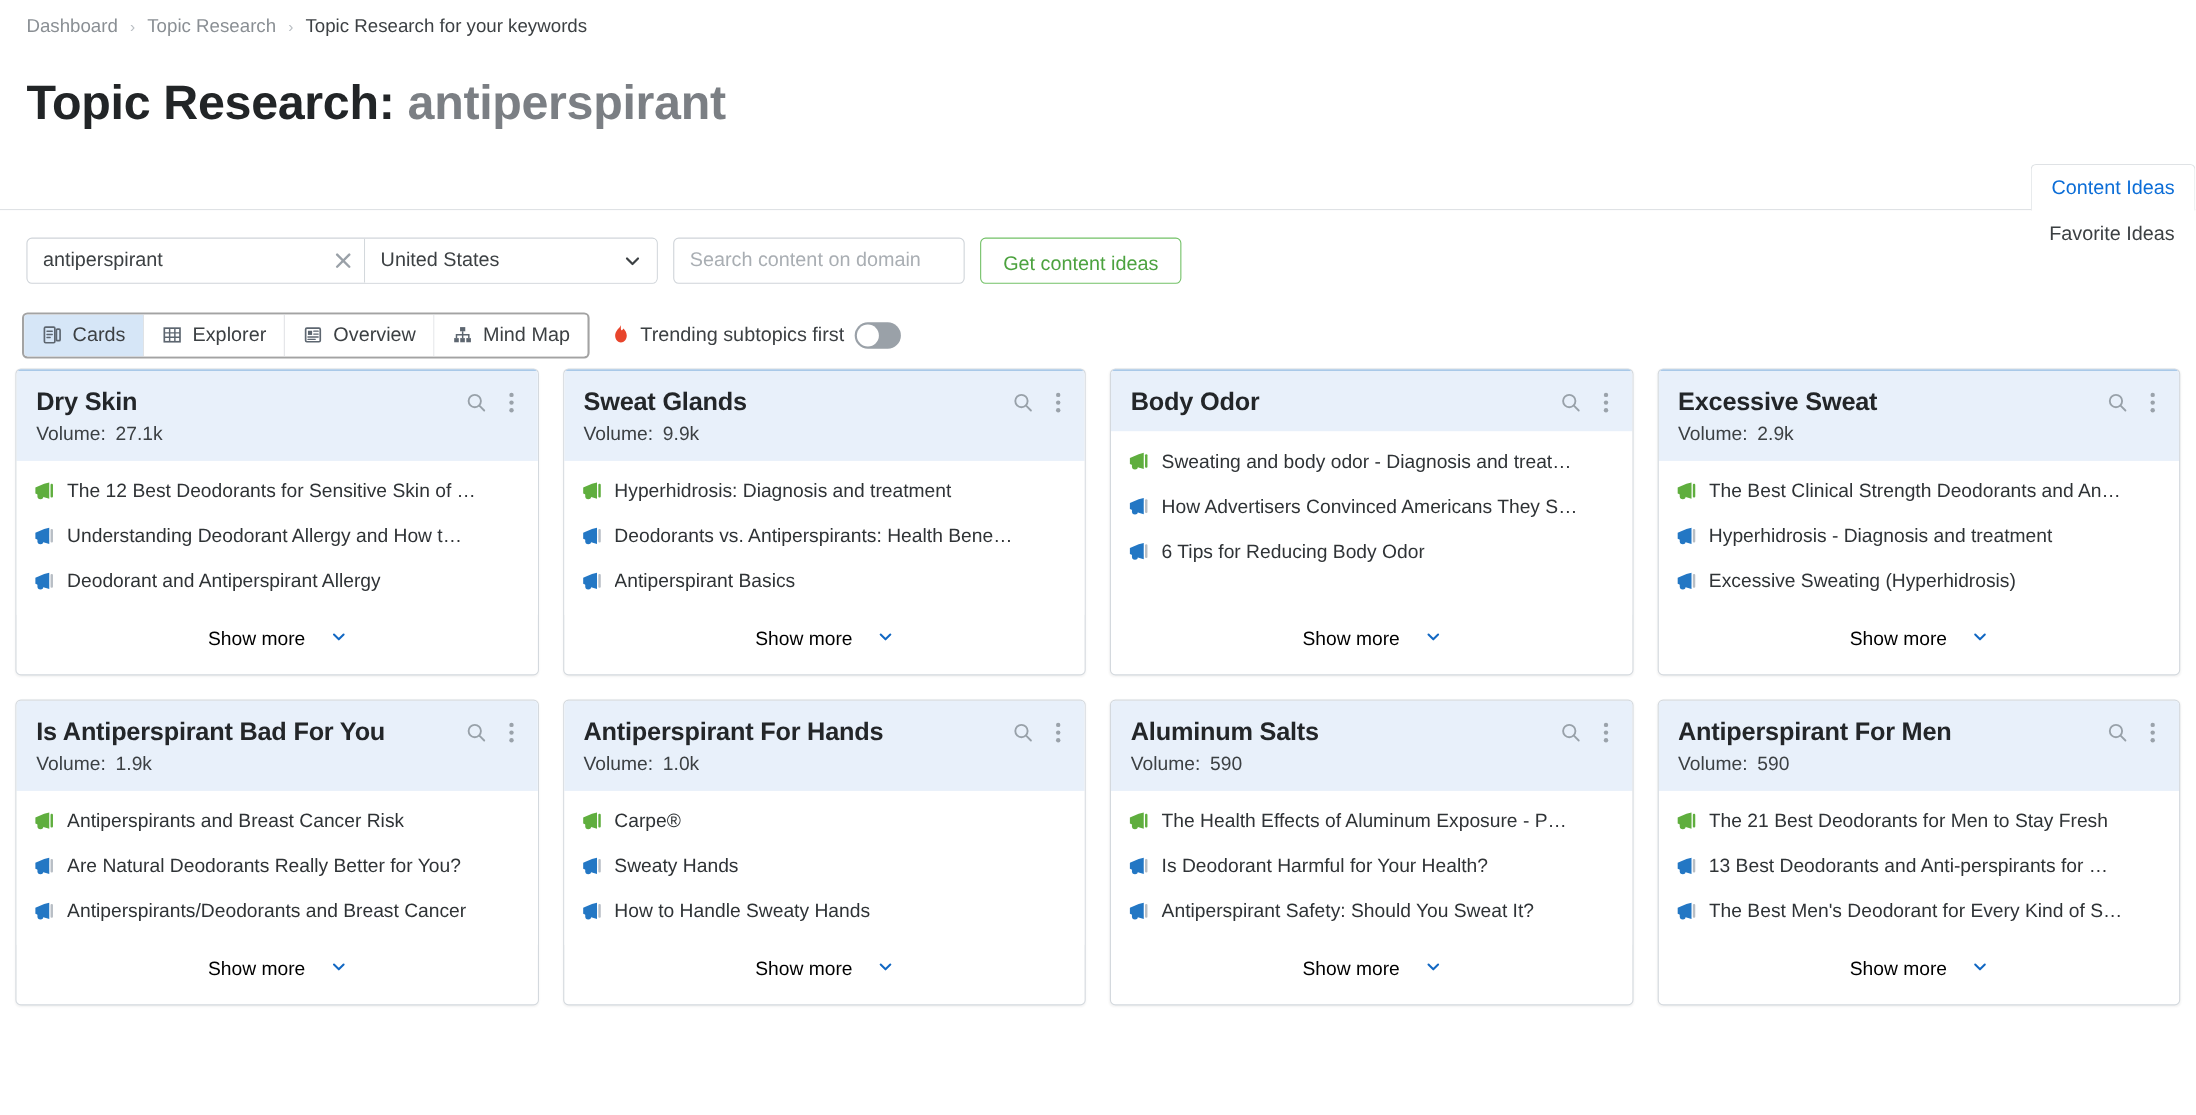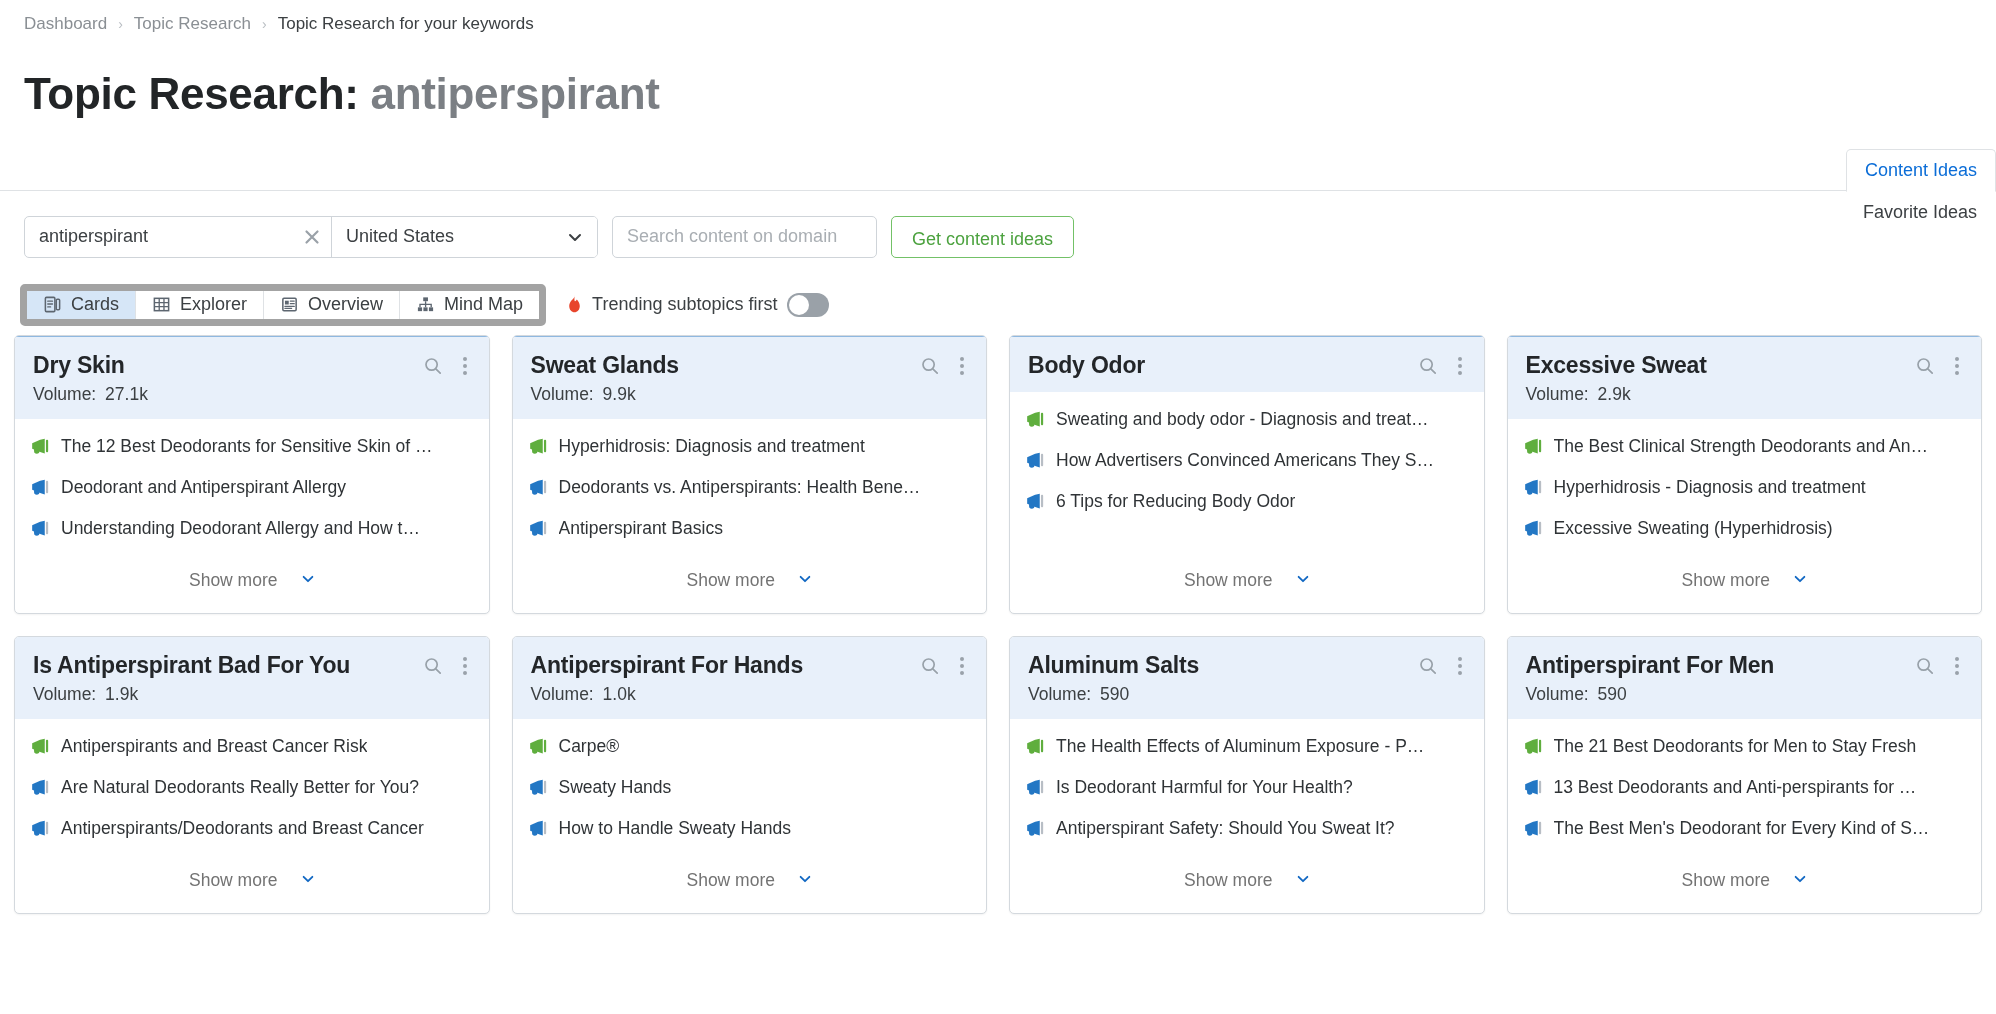--- a/index.html
+++ b/index.html
@@ -115,21 +115,21 @@
 
   
   .viewrow {
     display: flex; align-items: center;
     padding: 26px 0 0 20px;
     gap: 20px;
   }
   .viewgroup {
     display: flex; align-items: stretch;
     height: 42px;
-    border: 7px solid #a3a3a3; border-radius: 5px;
+    border: 2px solid #a3a3a3; border-radius: 5px;
     overflow: hidden; background: #fff;
   }
   .vbtn {
     display: flex; align-items: center; gap: 9px;
     padding: 0 16px;
     font-size: 18px; color: #3c4043;
     cursor: pointer;
     border-right: 1px solid #dfe2e5;
     background: #fff;
     white-space: nowrap;
@@ -211,21 +211,21 @@
     font-size: 17.5px; color: #2f3336;
     white-space: nowrap; overflow: hidden; text-overflow: ellipsis;
     min-width: 0;
   }
   .mega { flex: 0 0 auto; width: 19px; height: 17px; }
   .card-foot {
     text-align: center;
     padding: 11px 0 22px 0;
   }
   .show-more {
-    font-size: 17.5px; color: #737373; cursor: pointer;
+    font-size: 17.5px; color: #000000; cursor: pointer;
     display: inline-flex; align-items: center; gap: 23px;
   }
   .chev { display: inline-block; }
 </style>
 </head>
 <body>
 
 <div class="page">
 
   <nav class="breadcrumb">
@@ -345,29 +345,29 @@
                 <rect x="17.4" y="2.2" width="2.6" height="14.6" rx="1.1" fill="#5fae3e"></rect>
               </svg>
               <span class="idea-text">The 12 Best Deodorants for Sensitive Skin of …</span>
             </div>
             <div class="idea">
               <svg viewBox="0 0 22 20" class="mega">
                 <path d="M1.2 6.2 L10.6 2.2 L16 0.8 L16 18.2 L10.6 16.6 L1.2 12.6 Z" fill="#2377c4"></path>
                 <path d="M3.4 12.2 L3.4 15.4 A3.2 3.2 0 0 0 9.8 15.4 L9.8 14.2 Z" fill="#2377c4"></path>
                 <rect x="17.4" y="2.2" width="2.6" height="14.6" rx="1.1" fill="#b8bec5"></rect>
               </svg>
+              <span class="idea-text">Understanding Deodorant Allergy and How t…</span>
+            </div>
+            <div class="idea">
+              <svg viewBox="0 0 22 20" class="mega">
+                <path d="M1.2 6.2 L10.6 2.2 L16 0.8 L16 18.2 L10.6 16.6 L1.2 12.6 Z" fill="#2377c4"></path>
+                <path d="M3.4 12.2 L3.4 15.4 A3.2 3.2 0 0 0 9.8 15.4 L9.8 14.2 Z" fill="#2377c4"></path>
+                <rect x="17.4" y="2.2" width="2.6" height="14.6" rx="1.1" fill="#b8bec5"></rect>
+              </svg>
               <span class="idea-text">Deodorant and Antiperspirant Allergy</span>
-            </div>
-            <div class="idea">
-              <svg viewBox="0 0 22 20" class="mega">
-                <path d="M1.2 6.2 L10.6 2.2 L16 0.8 L16 18.2 L10.6 16.6 L1.2 12.6 Z" fill="#2377c4"></path>
-                <path d="M3.4 12.2 L3.4 15.4 A3.2 3.2 0 0 0 9.8 15.4 L9.8 14.2 Z" fill="#2377c4"></path>
-                <rect x="17.4" y="2.2" width="2.6" height="14.6" rx="1.1" fill="#b8bec5"></rect>
-              </svg>
-              <span class="idea-text">Understanding Deodorant Allergy and How t…</span>
             </div>
           </div>
     <div class="card-foot">
       <span class="show-more">
         <span class="sm-label">Show more</span>
         <span class="chev">
           <svg width="14" height="14" viewBox="0 0 16 16">
             <path d="M3 5.5 L8 10.5 L13 5.5" stroke="#1268c3" stroke-width="2.1" fill="none" stroke-linecap="round" stroke-linejoin="round"></path>
           </svg>
         </span>

